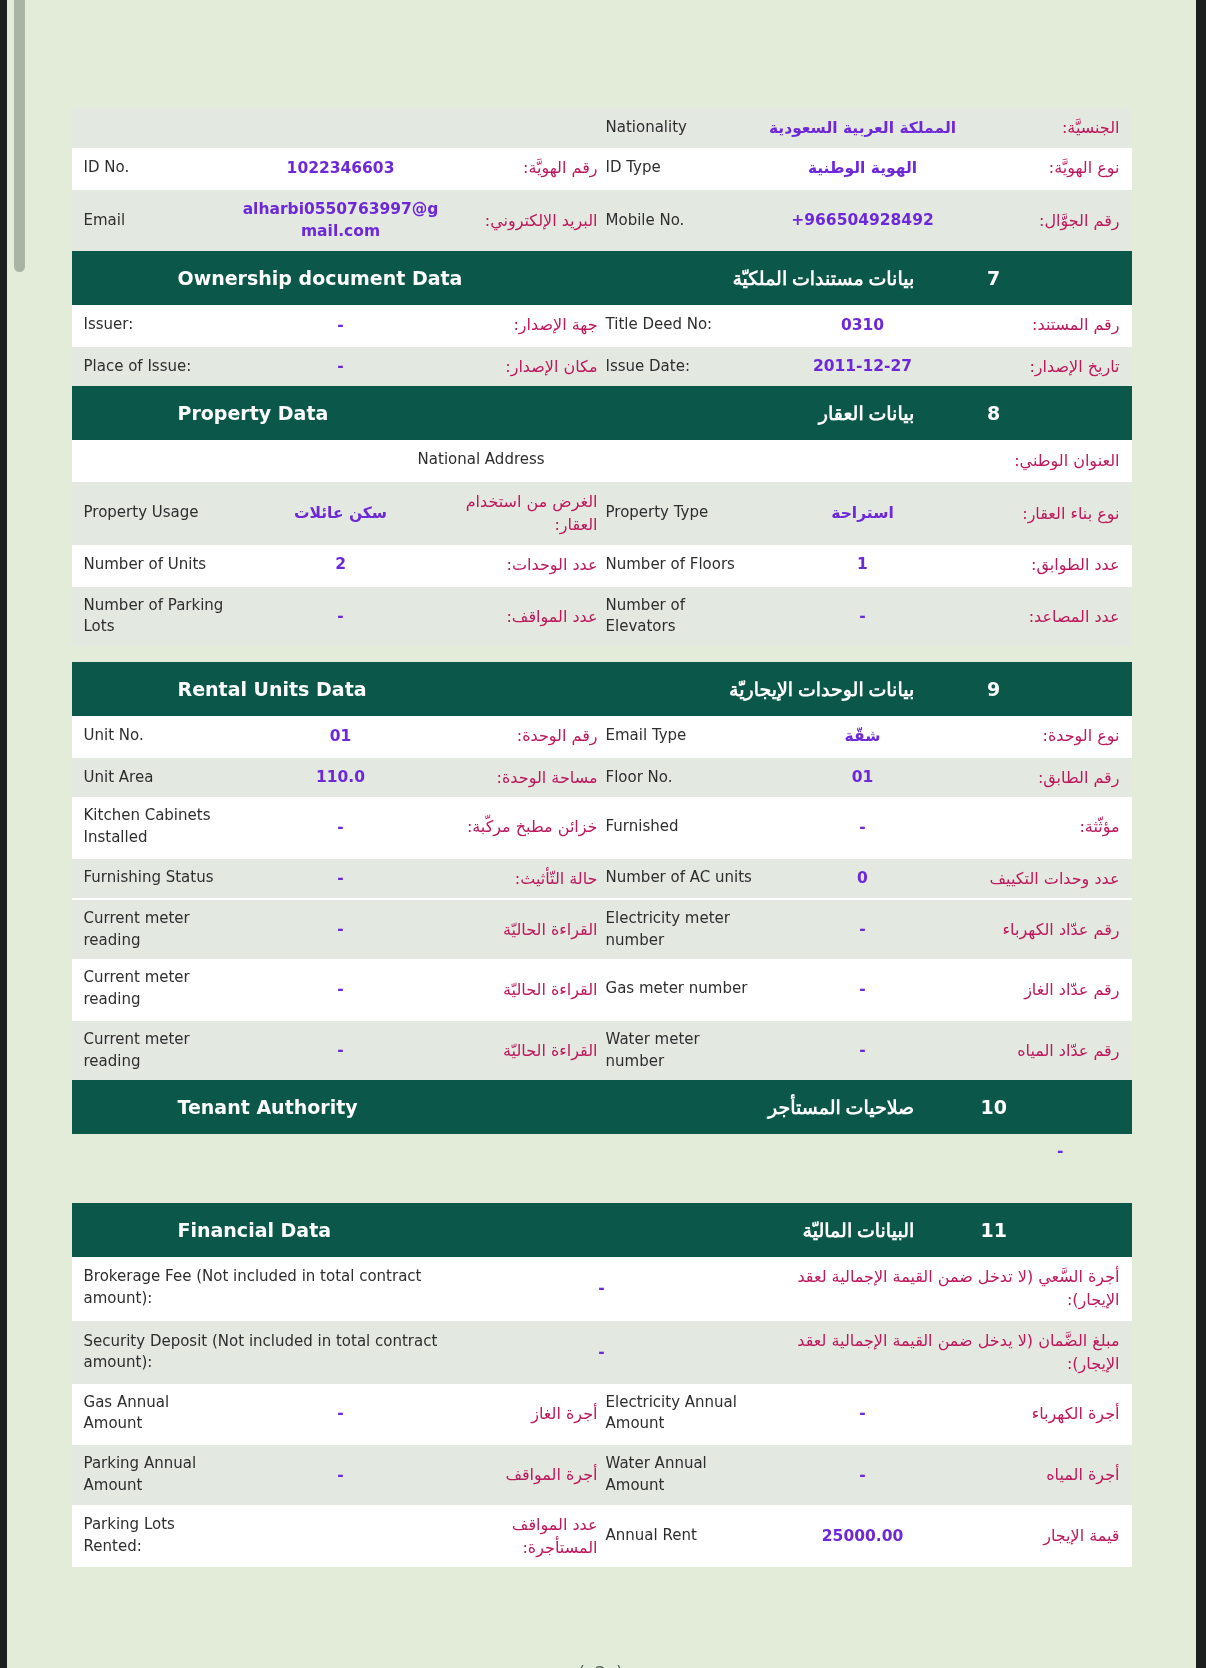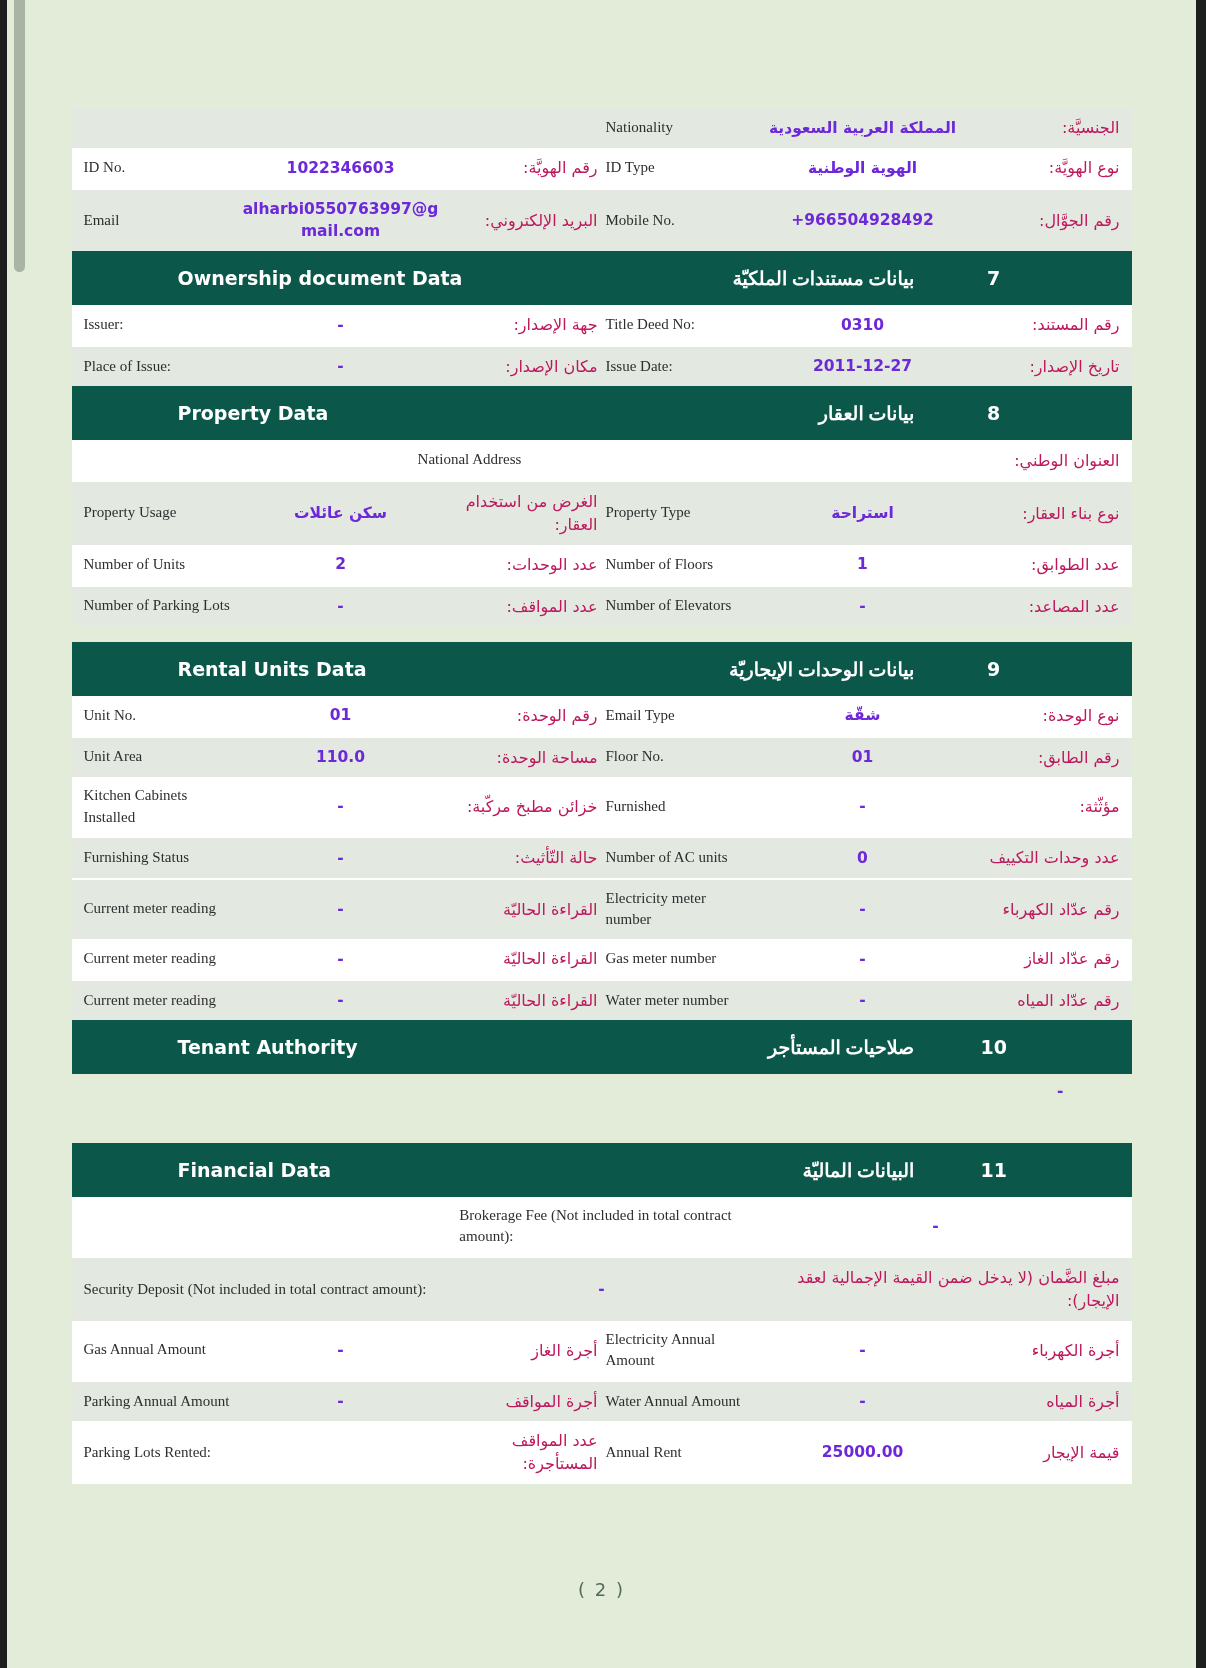--- a/index.html
+++ b/index.html
@@ -37,21 +37,21 @@
   .sh-en{position:absolute;left:10%;top:50%;transform:translateY(-50%);white-space:nowrap;}
   
   .row{direction:rtl;display:grid;align-items:center;padding:6px 8px;min-height:40px;background:#ffffff;}
   .row.shade-gray{background:var(--row-alt);}
   .row + .row.shade-gray{border-top:2px solid #fff;}
   .row.split{grid-template-columns:15% 20% 15% 15% 20% 15%;}
   .row.full{grid-template-columns:36% 28% 36%;}
   .row.full.v-address{grid-template-columns:20% 48% 32%;}
   .c{padding:2px 4px;line-height:1.45;}
   .c.ar{text-align:right;font-size:16px;color:#be185d;}
-  .c.en{text-align:left;direction:ltr;font-size:15px;color:#2e2e2e;font-family:Liberation Serif, serif;}
+  .c.en{text-align:left;direction:ltr;font-size:15px;color:#2e2e2e;}
   .c.val{text-align:center;font-weight:bold;font-size:15.5px;color:#6d28d9;word-break:break-all;direction:rtl;}
   .row.dash-row{display:flex;justify-content:flex-start;background:transparent;min-height:32px;padding:4px 64px 4px 8px;}
   .row.dash-row .c.val{word-break:normal;}
   .section-gap{height:16px;background:transparent;}
   .section-gap.large{height:34px;}
   .footer{
     margin-top:95px;text-align:center;font-size:18px;color:#566a5c;letter-spacing:2px;
   }
 </style>
 </head>
@@ -209,20 +209,21 @@
         <div class="row dash-row">
           <div class="c val"><bdi>-</bdi></div>
         </div>
         <div class="section-gap large"></div>
         <div class="section-header">
           <span class="sh-num">11</span>
           <span class="sh-ar">البيانات الماليّة</span>
           <span class="sh-en">Financial Data</span>
         </div>
         <div class="row full shade-white">
+          <div class="c ar">أجرة السَّعي (لا تدخل ضمن القيمة الإجمالية لعقد الإيجار):</div>
           <div class="c val"><bdi>-</bdi></div>
           <div class="c en">Brokerage Fee (Not included in total contract amount):</div>
         </div>
         <div class="row full shade-gray">
           <div class="c ar">مبلغ الضَّمان (لا يدخل ضمن القيمة الإجمالية لعقد الإيجار):</div>
           <div class="c val"><bdi>-</bdi></div>
           <div class="c en">Security Deposit (Not included in total contract amount):</div>
         </div>
         <div class="row split shade-white">
           <div class="c ar">أجرة الكهرباء</div>

